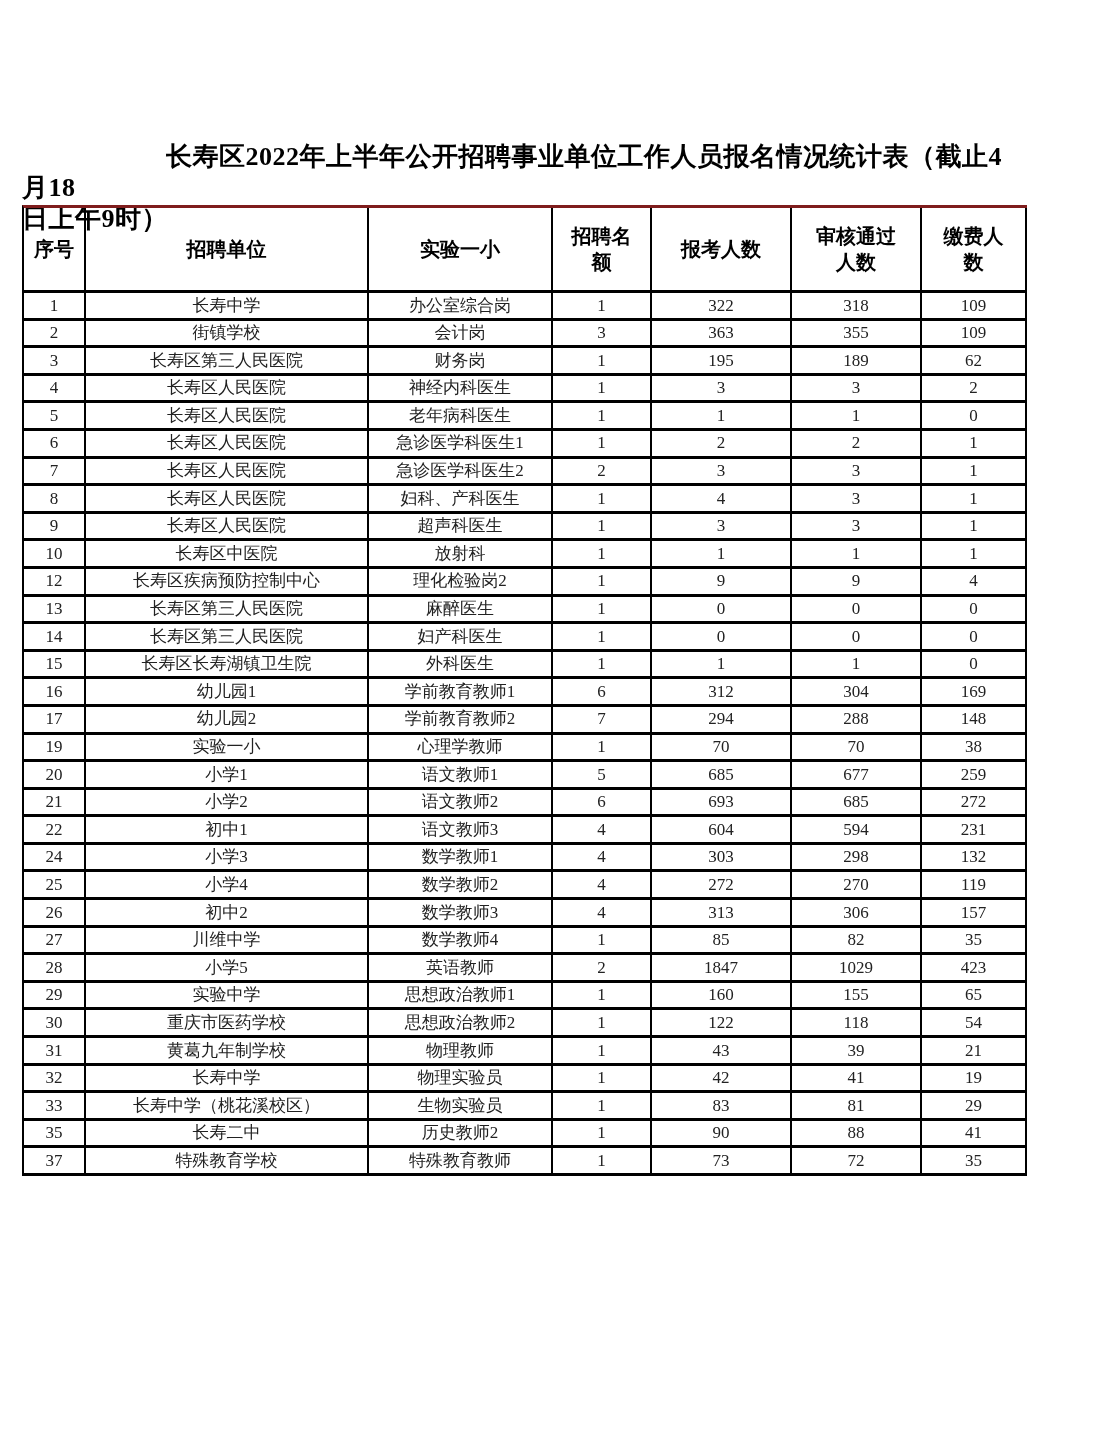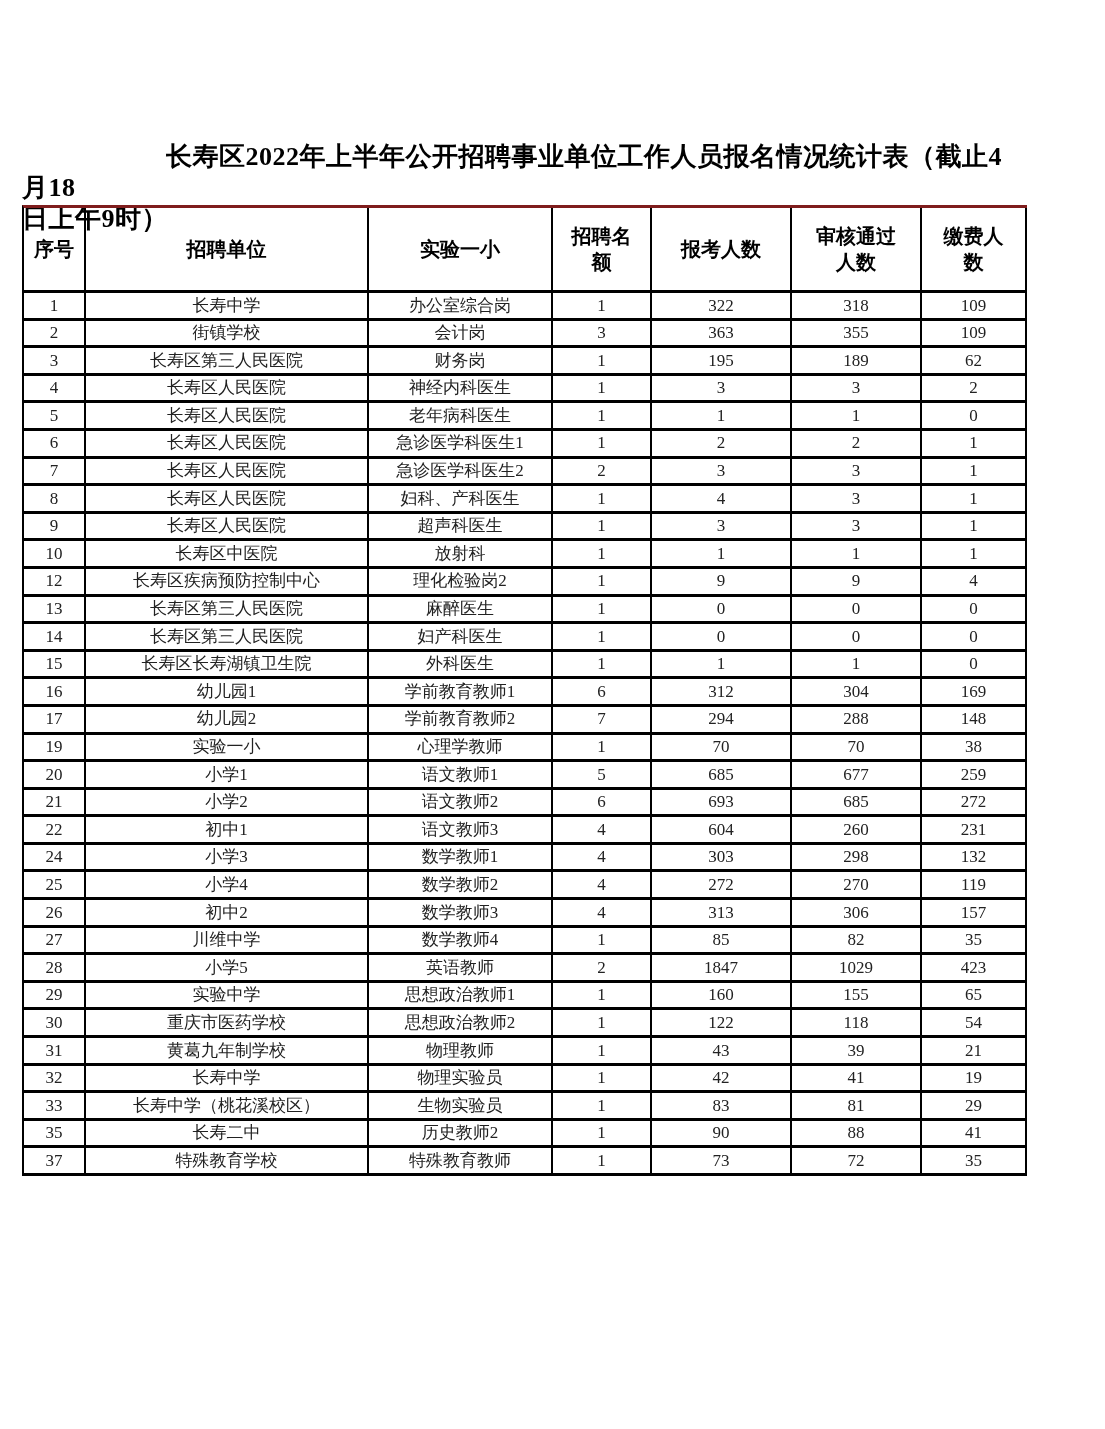--- a/index.html
+++ b/index.html
@@ -272,21 +272,21 @@
         <td>693</td>
         <td>685</td>
         <td>272</td>
       </tr>
       <tr>
         <td>22</td>
         <td>初中1</td>
         <td>语文教师3</td>
         <td>4</td>
         <td>604</td>
-        <td>260</td>
+        <td>594</td>
         <td>231</td>
       </tr>
       <tr>
         <td>24</td>
         <td>小学3</td>
         <td>数学教师1</td>
         <td>4</td>
         <td>303</td>
         <td>298</td>
         <td>132</td>

